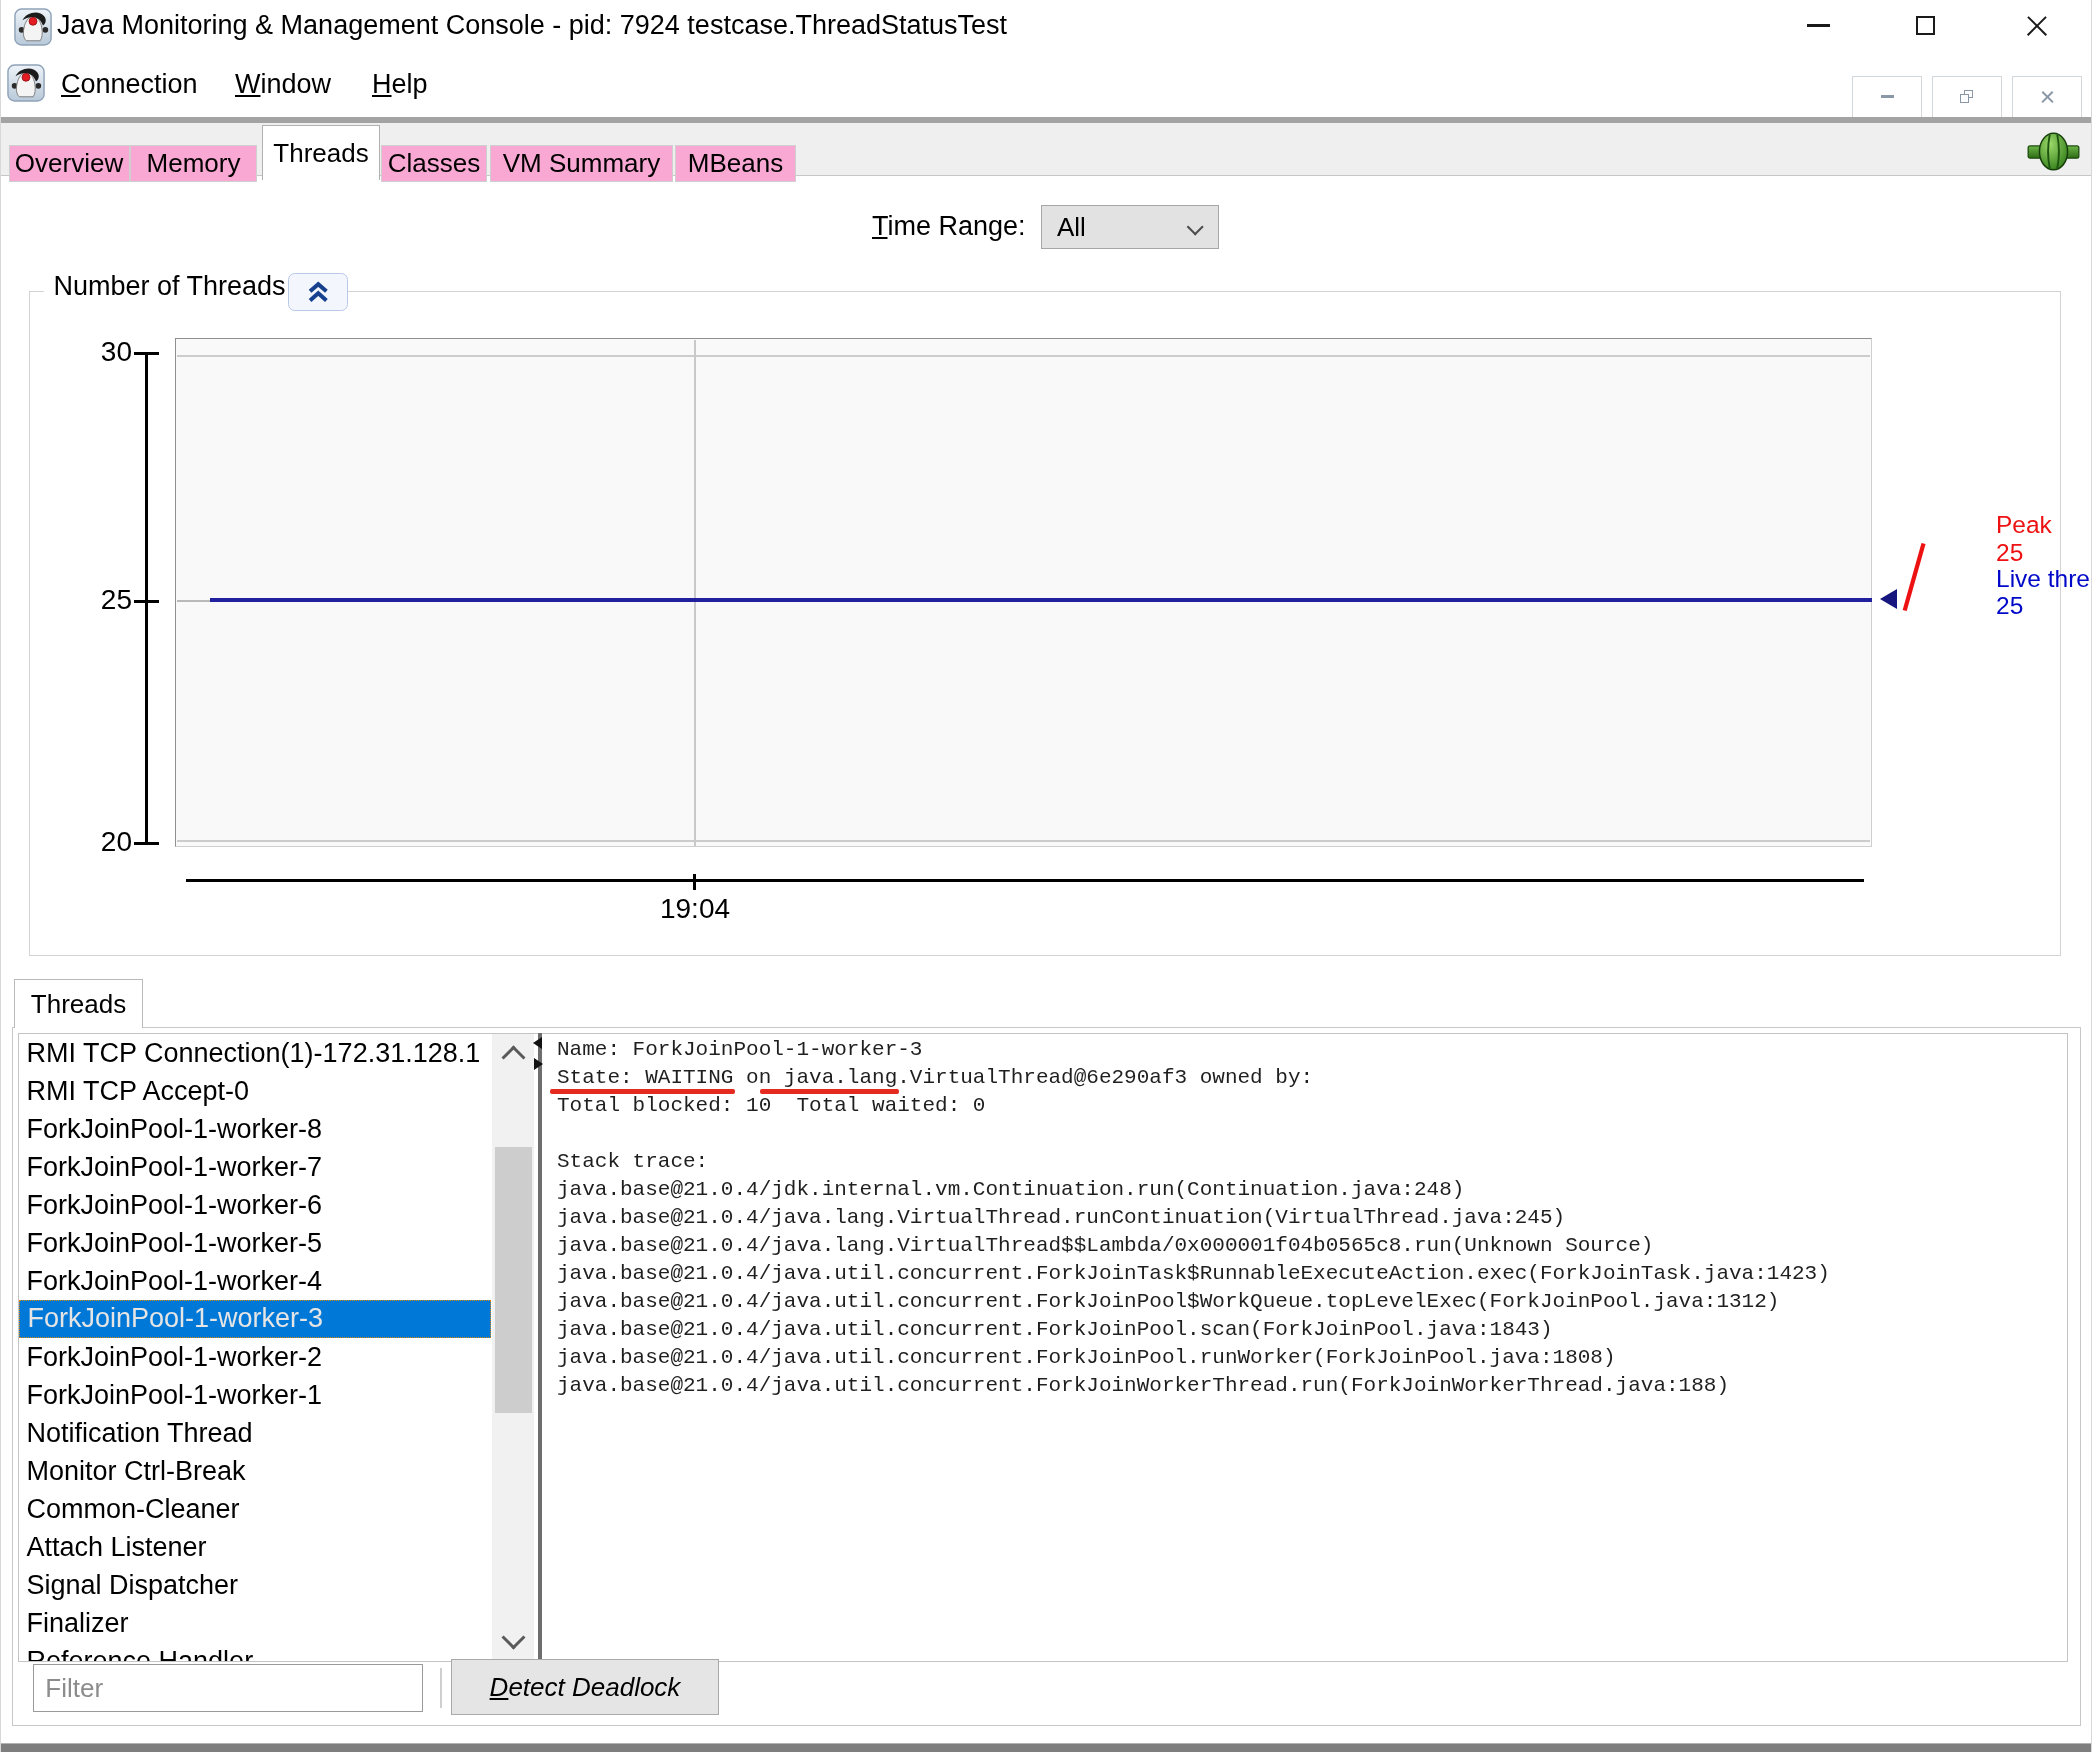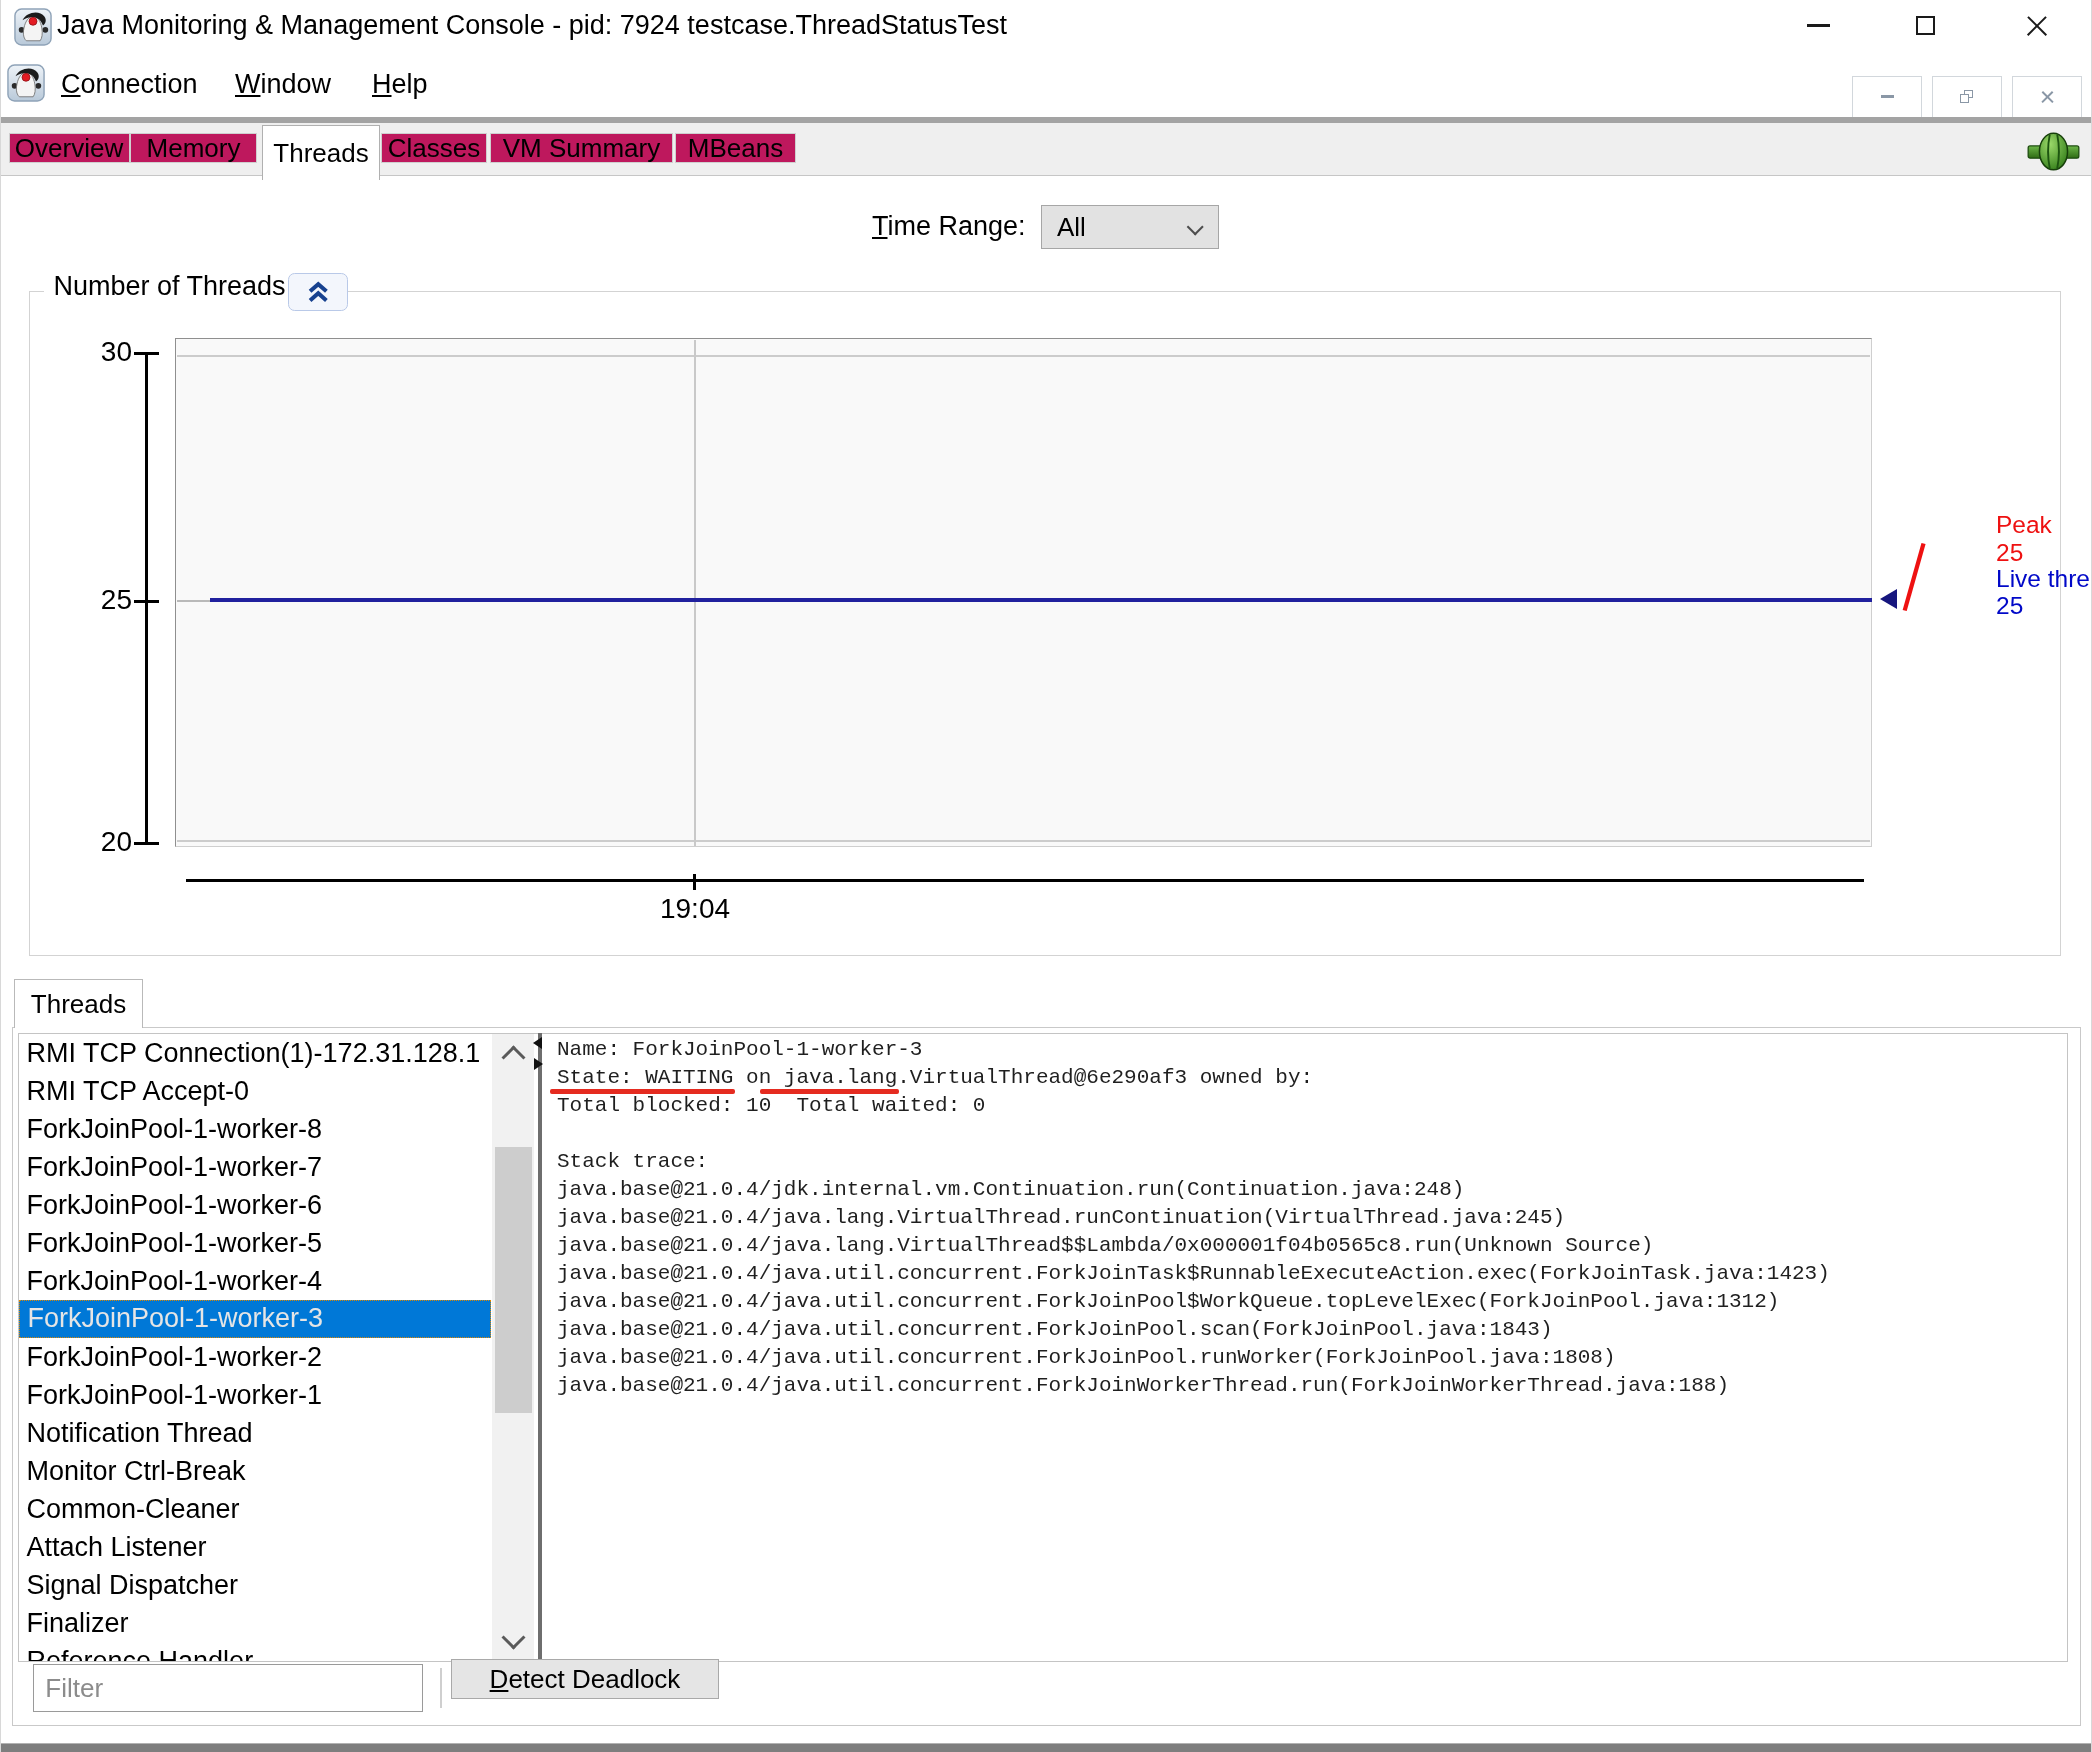--- a/index.html
+++ b/index.html
@@ -31,21 +31,21 @@
   .fb-restore::before{content:"";position:absolute;left:3.8px;top:0;width:9.4px;height:8.5px;border:1.9px solid #8a97a6;box-sizing:border-box;}
   .fb-restore::after{content:"";position:absolute;left:0;top:4.7px;width:9.4px;height:8.5px;border:1.9px solid #8a97a6;background:#fff;box-sizing:border-box;}
   .fb-close{position:relative;width:15px;height:15px;}
   .fb-close::before,.fb-close::after{content:"";position:absolute;left:0;top:6.6px;width:15px;height:2.4px;background:#8a97a6;}
   .fb-close::before{transform:rotate(45deg);}
   .fb-close::after{transform:rotate(-45deg);}
   #menu-sep{left:0;top:117px;width:2092px;height:6.6px;background:#a3a3a3;}
 
   
   #tabstrip{left:0;top:123px;width:2092px;height:53px;background:#efefef;border-bottom:0.9px solid #c6c6c6;box-sizing:border-box;}
-  .tab{top:133px;height:30px;background:#be185d;border:0.9px solid #cfcfcf;box-sizing:border-box;
+  .tab{top:145px;height:37px;background:#f9a8d4;border:0.9px solid #cfcfcf;box-sizing:border-box;
        display:flex;align-items:center;justify-content:center;font-size:26px;}
   .tab.active{top:125px;height:55px;background:#fff;border:0.9px solid #b0b0b0;border-bottom:none;z-index:3;}
 
   
   #time-range-label{left:871px;top:211px;font-size:27px;}
   #time-range-select{left:1040px;top:205px;width:178px;height:44px;background:#e2e2e2;border:0.9px solid #a6a6a6;
       box-sizing:border-box;display:flex;align-items:center;font-size:26px;padding-left:15px;}
   .dd-chevron{position:absolute;right:17px;top:15px;width:10.4px;height:10.4px;border-right:2.3px solid #4d4d4d;border-bottom:2.3px solid #4d4d4d;transform:rotate(45deg);}
 
   
@@ -90,22 +90,22 @@
   #split-right-tri{left:533px;top:1058px;width:0;height:0;border-top:6.6px solid transparent;border-bottom:6.6px solid transparent;border-left:9.4px solid #111;z-index:2;}
 
   #thread-detail{left:541px;top:1034px;width:1524px;height:627px;background:#fff;overflow:hidden;}
   .mono-line{position:relative;left:15px;height:28px;line-height:28px;font-family:"Liberation Mono",monospace;font-size:21px;color:#1f1f1f;white-space:pre;}
   .red-underline{background:#e52b20;height:4.7px;border-radius:1.9px;z-index:2;}
 
   #filter-input{left:32px;top:1664px;width:390px;height:48px;border:1.9px solid #9a9a9a;box-sizing:border-box;
       font-size:26px;padding:0 11.3px;font-family:"Liberation Sans",sans-serif;outline:none;}
   #filter-input::placeholder{color:#8c8c8c;}
   #toolbar-sep{left:439px;top:1668px;width:1.9px;height:40px;background:#cfcfcf;}
-  #detect-deadlock-btn{left:450px;top:1659px;width:268px;height:40px;background:#e5e5e5;border:1.9px solid #a9a9a9;
-      box-sizing:border-box;display:flex;align-items:center;justify-content:center;font-size:26px;}
+  #detect-deadlock-btn{left:450px;top:1659px;width:268px;height:56px;background:#e5e5e5;border:1.9px solid #a9a9a9;
+      box-sizing:border-box;display:flex;align-items:center;justify-content:center;font-size:26px;font-style:italic;}
 
   #bottom-bar{left:0;top:1743px;width:2092px;height:9.4px;background:#7e7e7e;border-top:1.9px solid #b2b2b2;box-sizing:border-box;}
 </style>
 </head>
 <body>
 
 <div id="app">
 
   <svg width="0" height="0" style="position:absolute">
     <defs>

